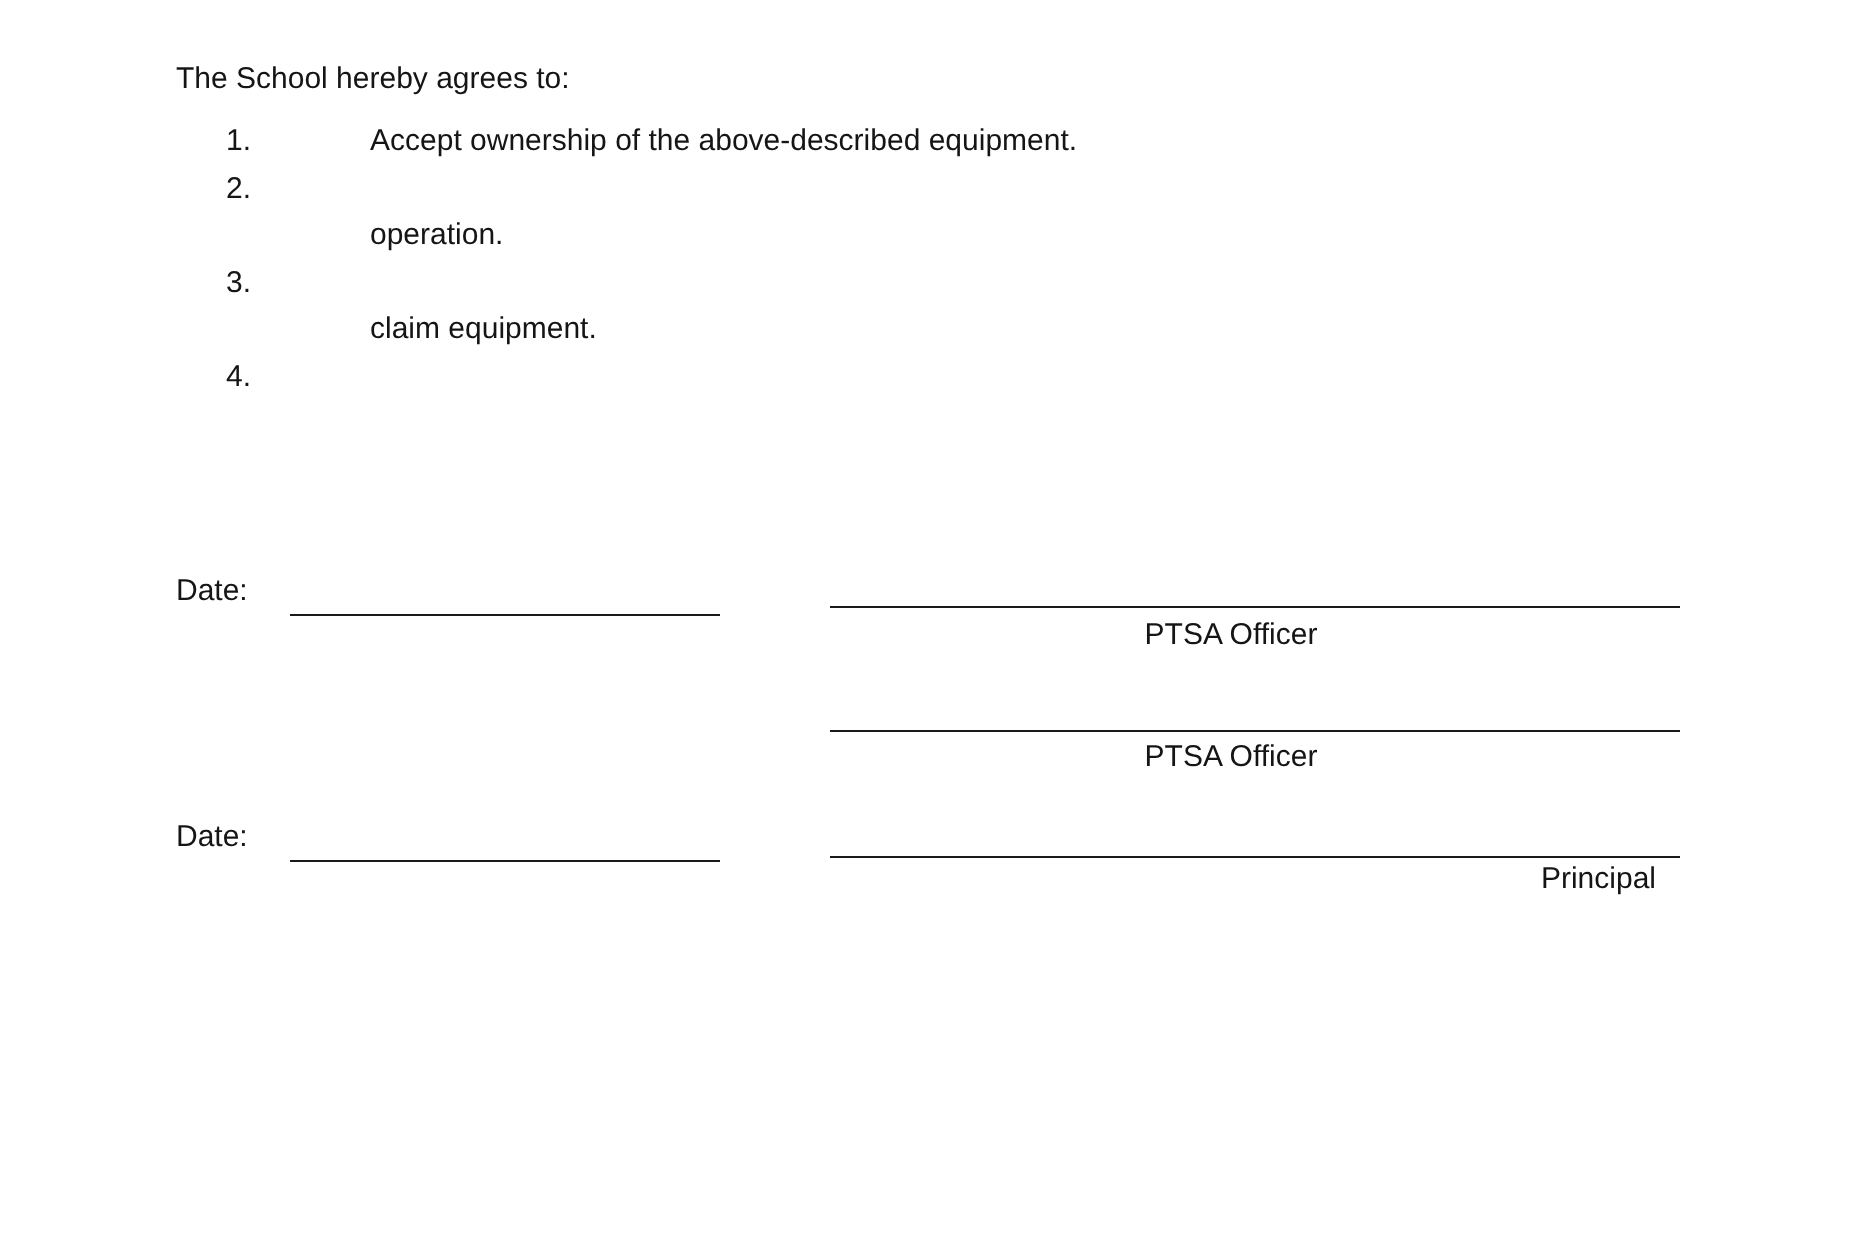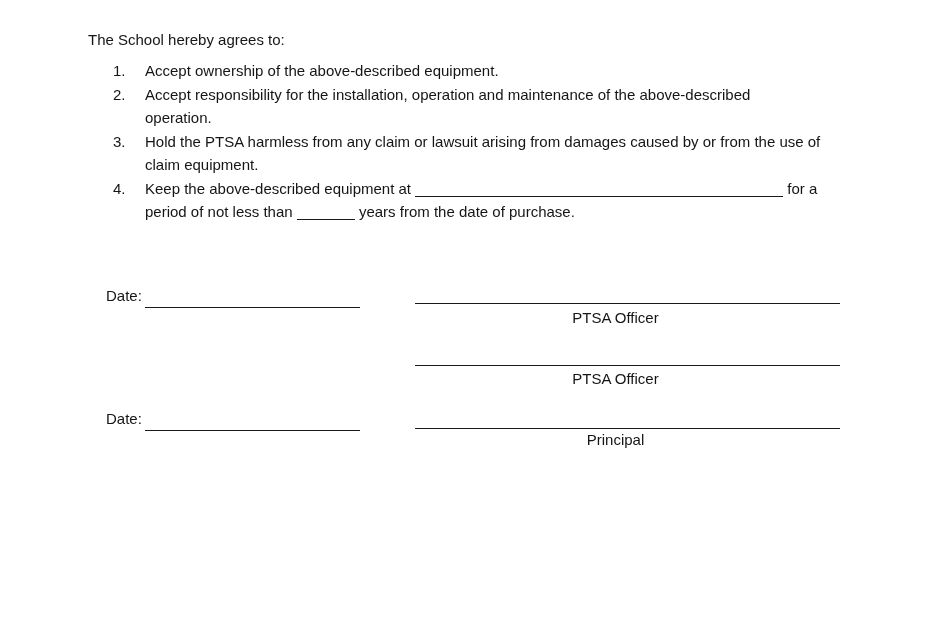--- a/index.html
+++ b/index.html
@@ -37,35 +37,36 @@
     align-items: flex-start;
     line-height: 23.5px;
   }
   .num {
     flex: 0 0 57px;
     box-sizing: border-box;
     padding-left: 25px;
   }
   .txt {
     white-space: nowrap;
+    margin-left: 40px;
   }
   .blank {
     display: inline-block;
     height: 2px;
     border-bottom: 1.6px solid #1a1a1a;
     margin-bottom: -3px;
   }
   .hline {
     position: absolute;
     height: 18px;
     border-bottom: 1.6px solid #1a1a1a;
   }
   .date-label {
     position: absolute;
-    left: 106px;
+    left: 88px;
     line-height: 18px;
   }
   .sig-label {
     position: absolute;
     left: 403px;
     width: 425px;
     text-align: center;
     line-height: 18px;
   }
 </style>
@@ -76,40 +77,39 @@
 
   <p class="intro">The School hereby agrees to:</p>
 
   <div class="list">
       <div class="li">
         <span class="num">1.</span>
         <span class="txt"><span class="seg">Accept ownership of the above-described equipment.</span></span>
       </div>
       <div class="li">
         <span class="num">2.</span>
-        <span class="txt"><span class="seg">Accept responsibility for the installation, operation and maintenance of the above-described</span><br><span class="seg">operation.</span></span>
+        <span class="txt"><br><span class="seg">operation.</span></span>
       </div>
       <div class="li">
         <span class="num">3.</span>
-        <span class="txt"><span class="seg">Hold the PTSA harmless from any claim or lawsuit arising from damages caused by or from the use of</span><br><span class="seg">claim equipment.</span></span>
+        <span class="txt"><br><span class="seg">claim equipment.</span></span>
       </div>
       <div class="li">
         <span class="num">4.</span>
-        <span class="txt"><span class="seg">Keep the above-described equipment at </span><span class="blank" style="width: 368px;"></span><span class="seg"> for a</span><br><span class="seg">period of not less than </span><span class="blank" style="width: 58px;"></span><span class="seg"> years from the date of purchase.</span></span>
       </div>
     </div>
 
   <span class="date-label" style="top:287px;">Date:</span>
   <div class="hline" style="left:145px; top:289px; width:215px;"></div>
 
   <div class="hline" style="left:415px; top:285px; width:425px;"></div>
   <span class="sig-label" style="top:309px;">PTSA Officer</span>
 
   <div class="hline" style="left:415px; top:347px; width:425px;"></div>
   <span class="sig-label" style="top:370px;">PTSA Officer</span>
 
   <span class="date-label" style="top:410px;">Date:</span>
   <div class="hline" style="left:145px; top:412px; width:215px;"></div>
 
   <div class="hline" style="left:415px; top:410px; width:425px;"></div>
-  <span class="sig-label" style="top:431px;">Principal</span>
+  <span class="sig-label" style="top:431px;text-align:right;">Principal</span>
 
 </div>
 
 </body></html>

